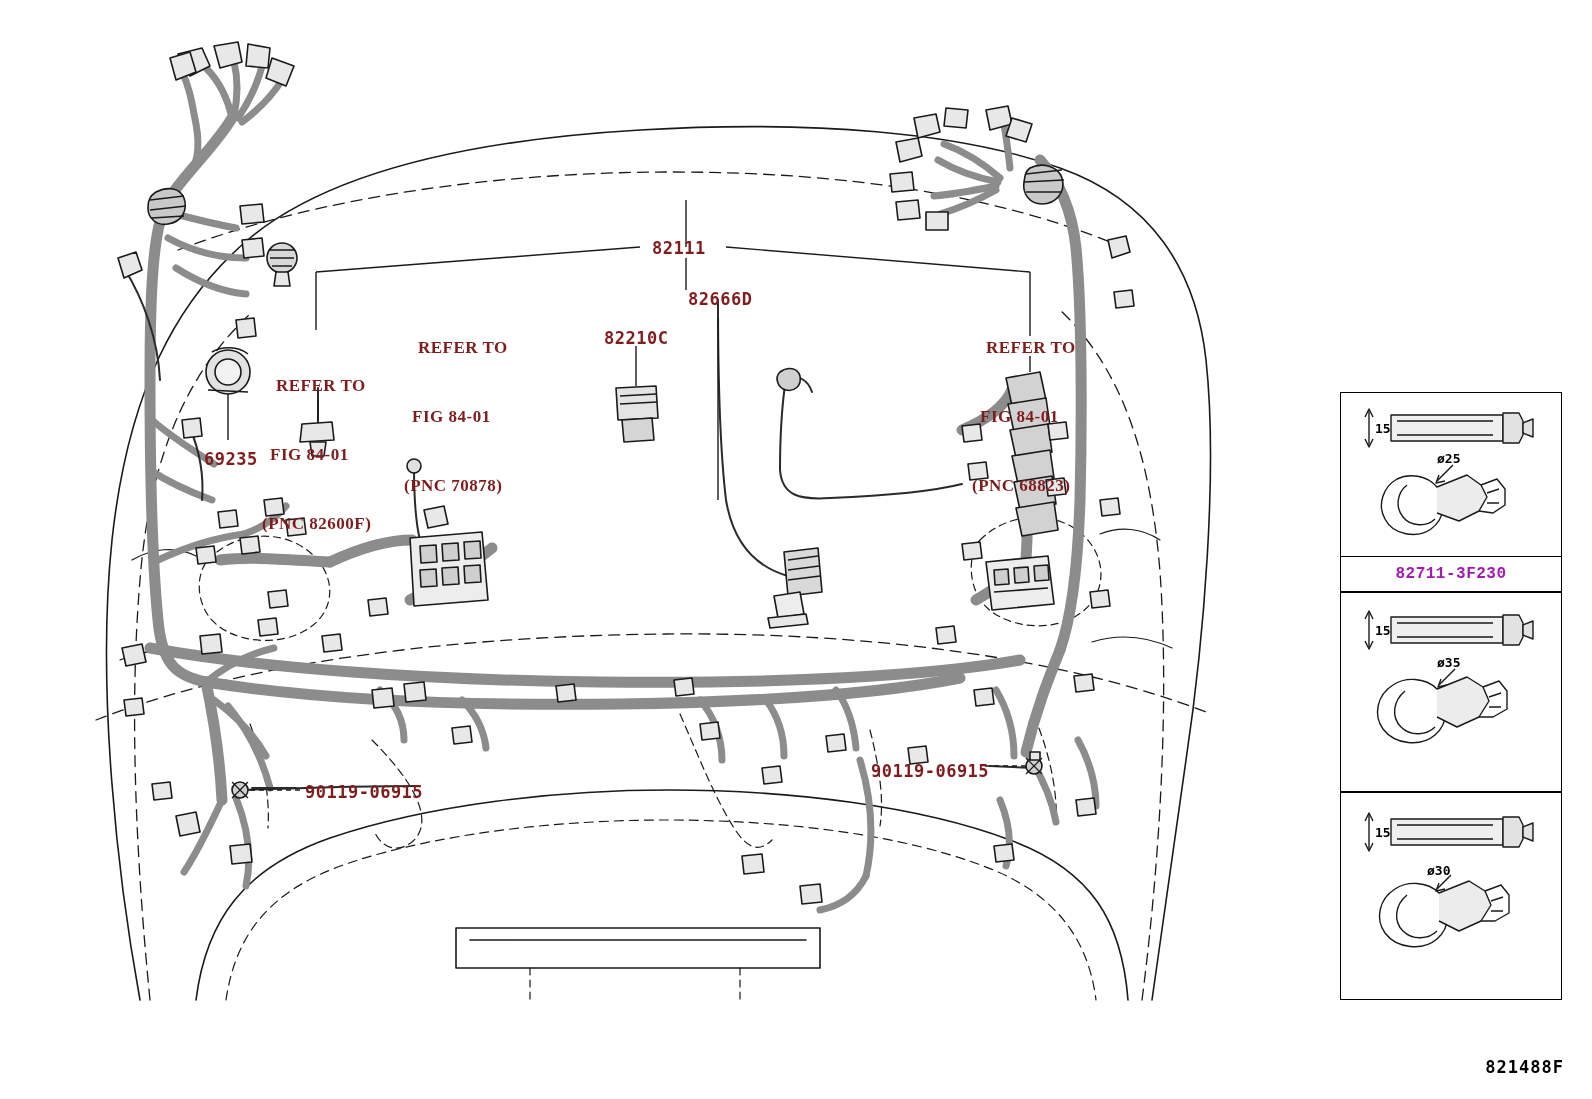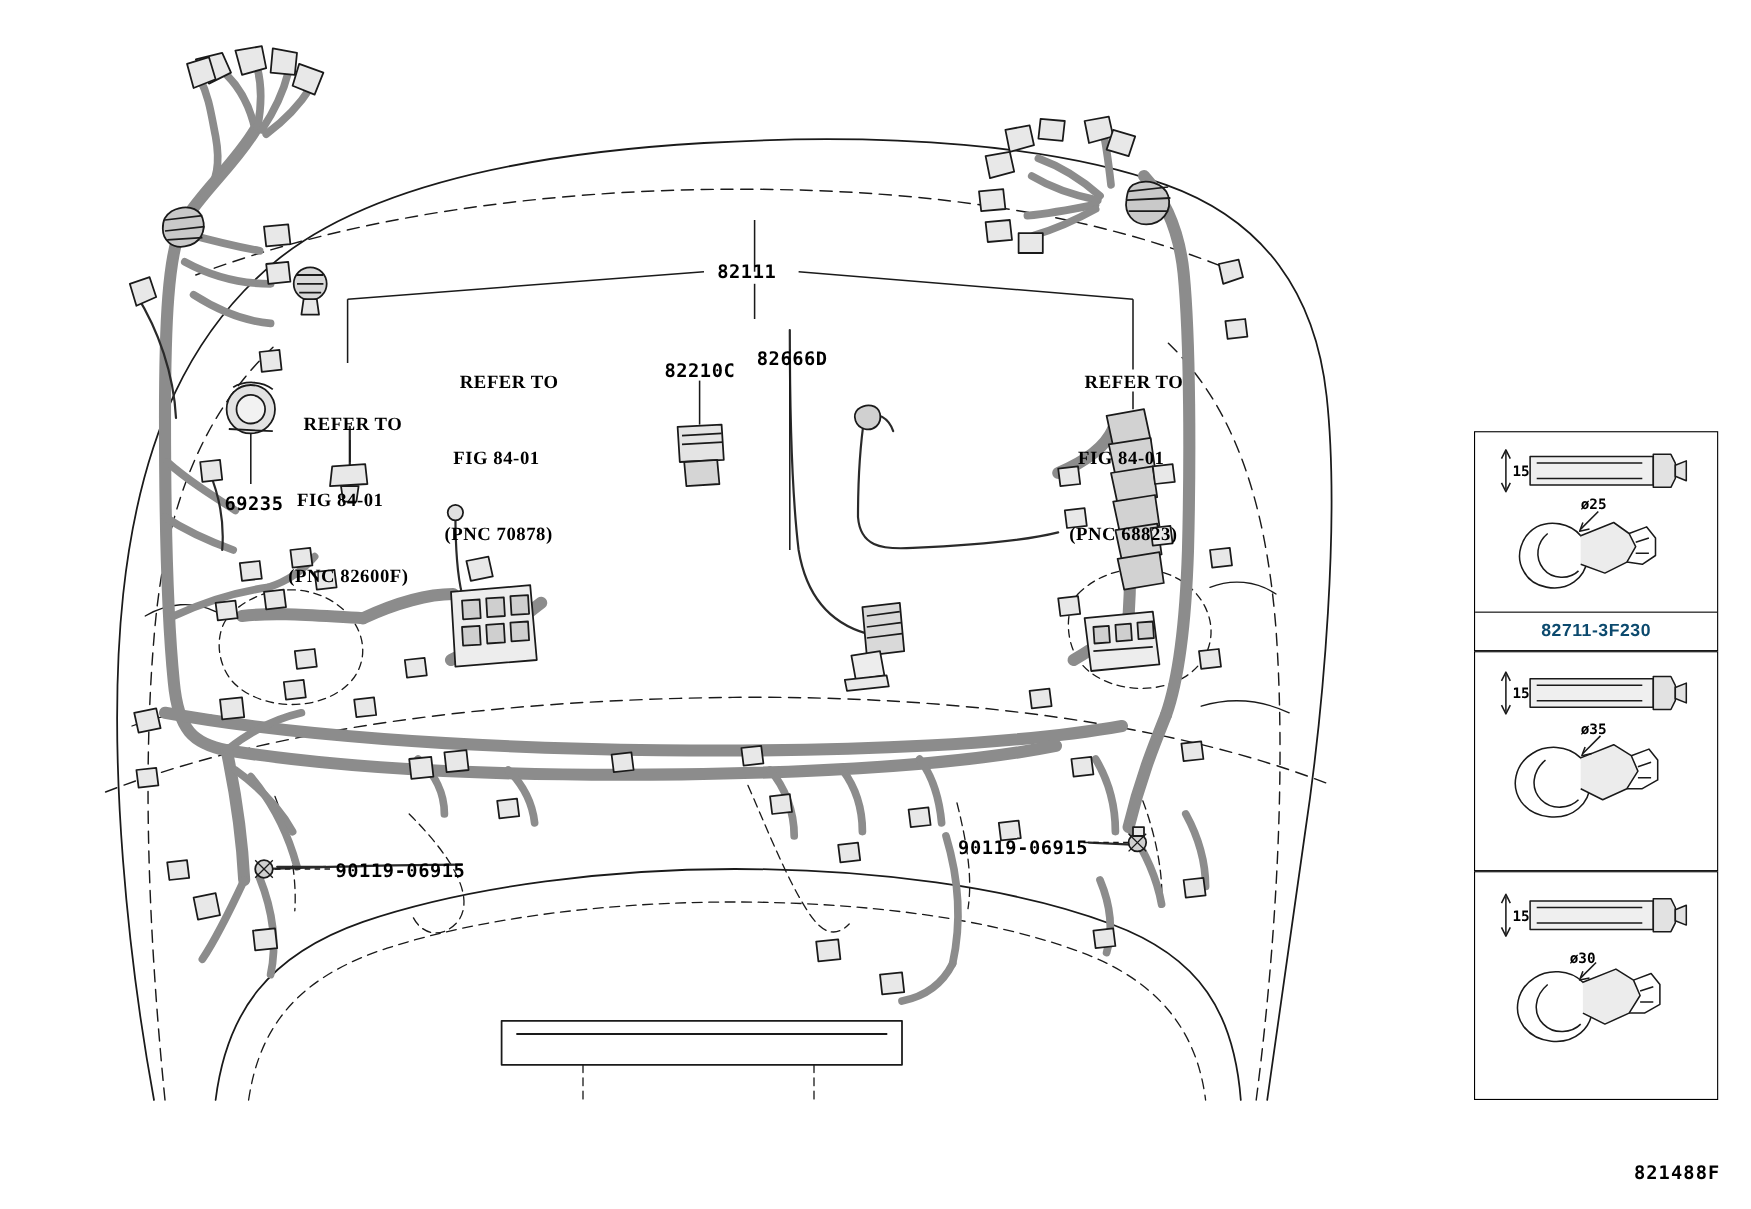--- a/index.html
+++ b/index.html
@@ -27,36 +27,36 @@
     width: 1592px;
     height: 1099px;
   }
   .label {
     position: absolute;
     font-family: "DejaVu Sans Mono", monospace;
     font-size: 17px;
     font-weight: bold;
     letter-spacing: 0.5px;
     white-space: pre;
-    color: #000000;
+    color: #7f1d1d;
     line-height: 1.35;
   }
   .label.multi {
     text-align: center;
     font-family: Liberation Serif, serif;
   }
   .clipbox-caption {
     position: absolute;
-    font-family: Liberation Sans, sans-serif;
+    font-family: Liberation Mono, monospace;
     font-size: 16px;
     font-weight: bold;
     letter-spacing: 0.5px;
     text-align: center;
     width: 100%;
-    color: #0c4a6e;
+    color: #a21caf;
   }
   .dim-text {
     font-family: "DejaVu Sans Mono", monospace;
     font-size: 13px;
     font-weight: bold;
   }
   .footer-code {
     position: absolute;
     right: 28px;
     bottom: 22px;
@@ -333,21 +333,21 @@
       <path d="M318,400 L318,420"></path>
 
       <path d="M250,790 L300,790" stroke-dasharray="5 4"></path>
       <path d="M1026,766 L982,766" stroke-dasharray="5 4"></path>
 
       <path d="M1030,356 L1030,372"></path>
     </g>
   </svg>
 
   <div class="label" style="left:652px; top:237px;">82111</div>
-  <div class="label" style="left:688px; top:316px;">82666D</div>
+  <div class="label" style="left:688px; top:288px;">82666D</div>
   <div class="label" style="left:604px; top:327px;">82210C</div>
   <div class="label" style="left:204px; top:448px;">69235</div>
   <div class="label" style="left:305px; top:781px;">90119-06915</div>
   <div class="label" style="left:871px; top:760px;">90119-06915</div>
 
   <div class="label multi" style="left:262px; top:329px; width:150px; text-align:left;">
     <div style="padding-left:14px;">REFER TO</div>
     <div style="padding-left:8px;">FIG 84-01</div>
     <div>(PNC 82600F)</div>
   </div>

